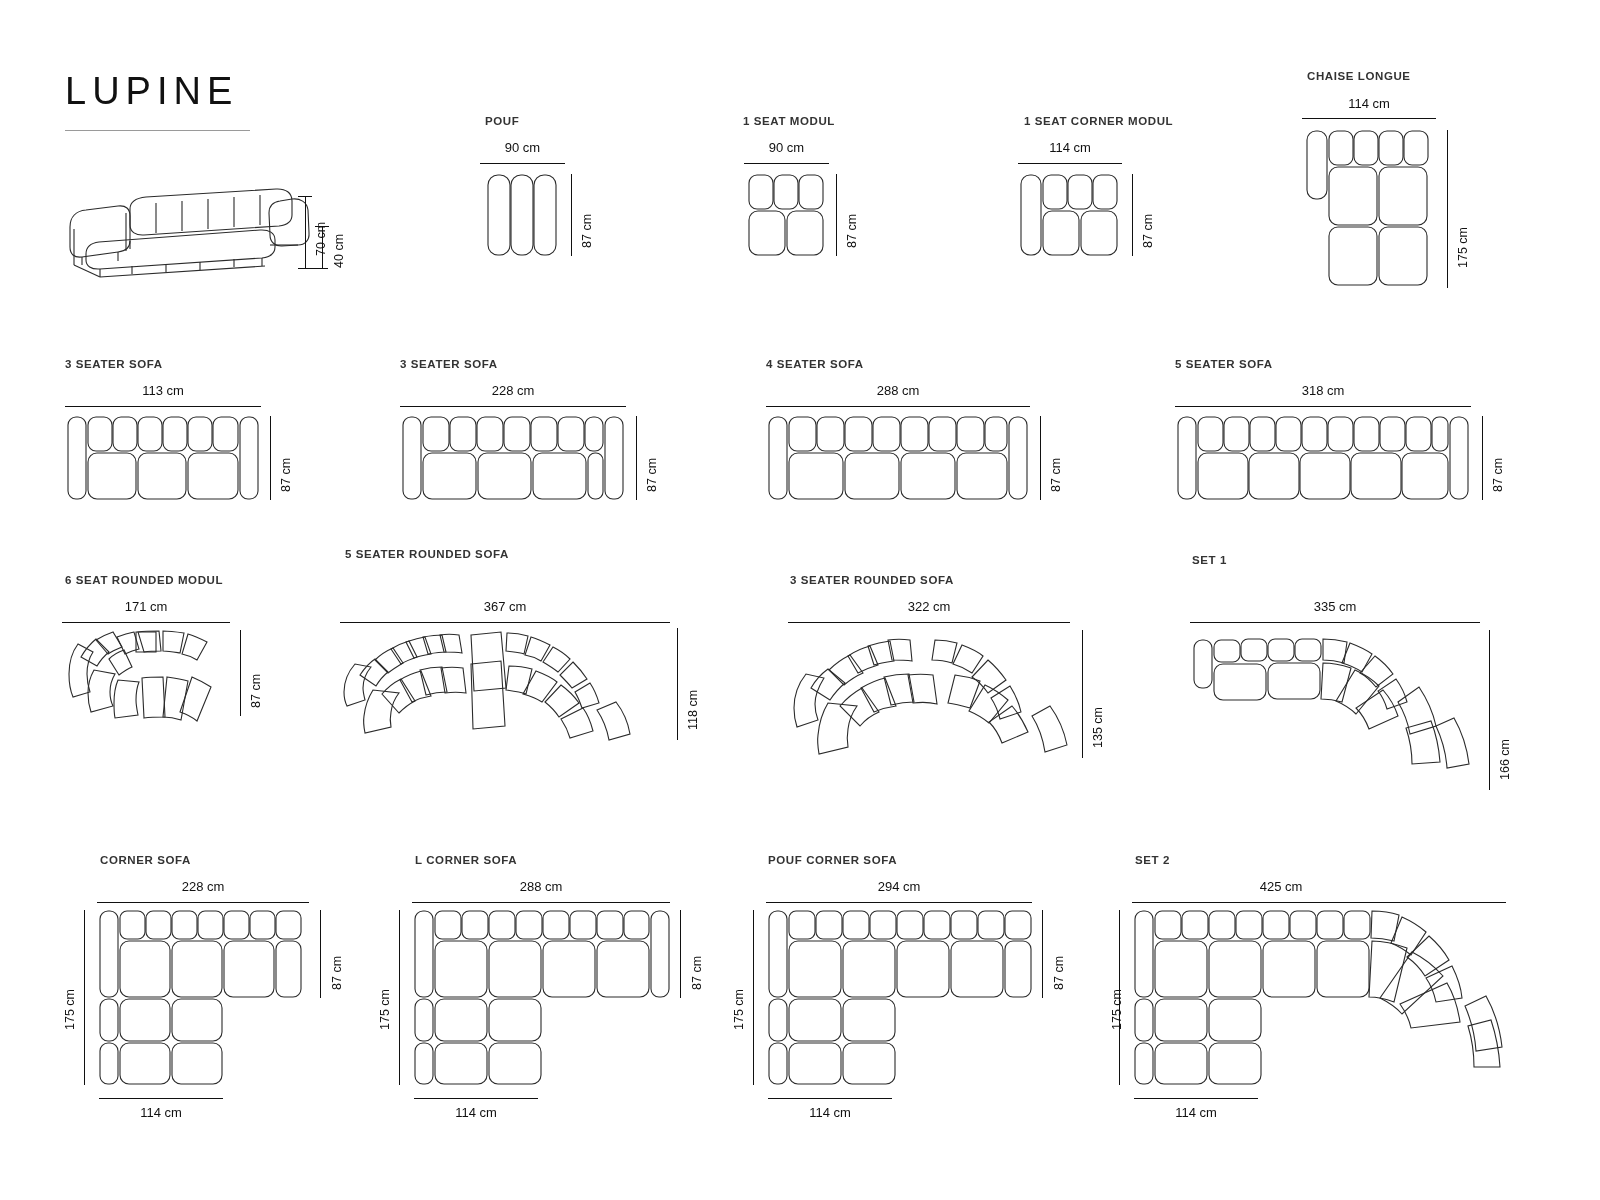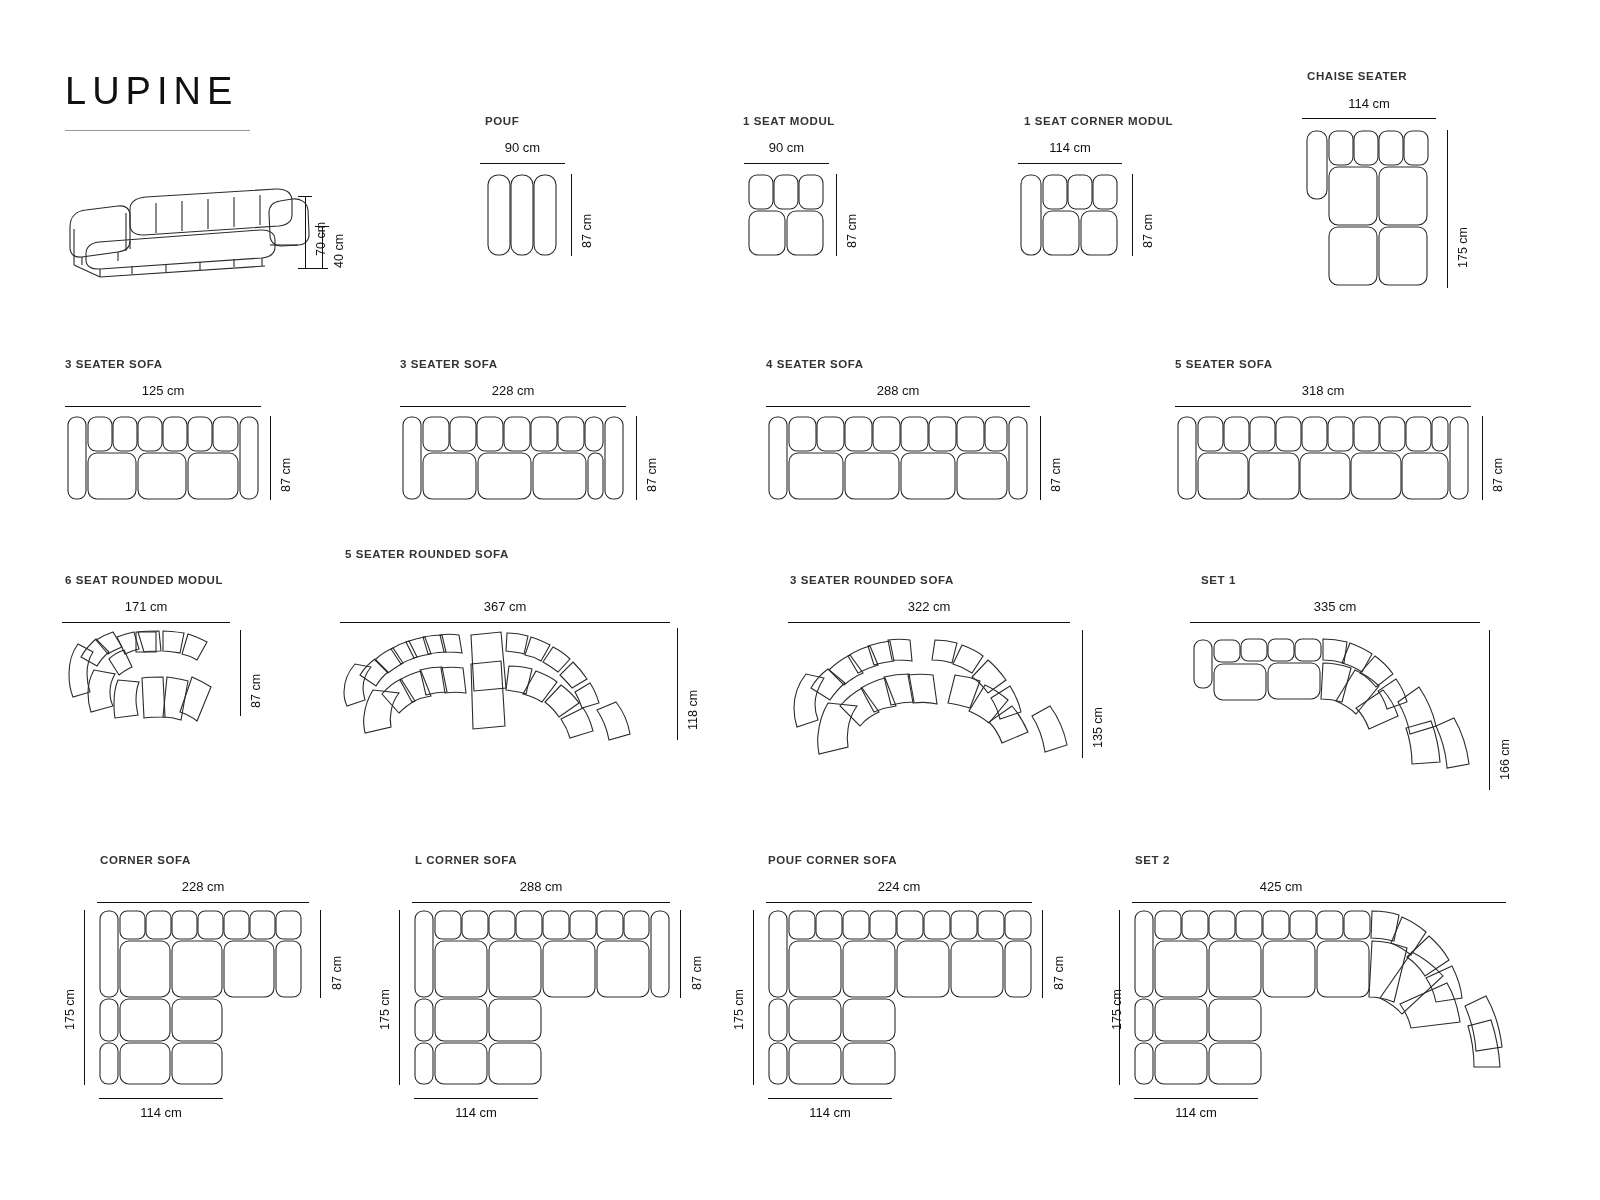--- a/index.html
+++ b/index.html
@@ -128,21 +128,21 @@
       <rect x="48" y="1" width="24" height="34" rx="8"></rect>
       <rect x="73" y="1" width="24" height="34" rx="8"></rect>
       <rect x="23" y="37" width="36" height="44" rx="9"></rect>
       <rect x="61" y="37" width="36" height="44" rx="9"></rect>
     </svg>
   </div>
   <div class="rule-v" style="left:1132px;top:174px;height:82px;"></div>
   <div class="dim-side" style="left:1141px;top:248px;">87 cm</div>
 
   <div class="item" style="left:1307px;top:70px;">
-    <div class="item-label">CHAISE SEATER</div>
+    <div class="item-label">CHAISE LONGUE</div>
   </div>
   <div class="dim-top" style="left:1302px;top:96px;width:134px;">114 cm</div>
   <div class="rule-h" style="left:1302px;top:118px;width:134px;"></div>
   <div class="item" style="left:1306px;top:130px;">
     <svg width="128" height="158" viewBox="0 0 128 158" fill="none" stroke="#2b2b2b" stroke-width="1.1">
       <rect x="1" y="1" width="20" height="68" rx="9"></rect>
       <rect x="23" y="1" width="24" height="34" rx="8"></rect>
       <rect x="48" y="1" width="24" height="34" rx="8"></rect>
       <rect x="73" y="1" width="24" height="34" rx="8"></rect>
       <rect x="98" y="1" width="24" height="34" rx="8"></rect>
@@ -151,21 +151,21 @@
       <rect x="23" y="97" width="48" height="58" rx="9"></rect>
       <rect x="73" y="97" width="48" height="58" rx="9"></rect>
     </svg>
   </div>
   <div class="rule-v" style="left:1447px;top:130px;height:158px;"></div>
   <div class="dim-side" style="left:1456px;top:268px;">175 cm</div>
 
   <div class="item" style="left:65px;top:358px;">
     <div class="item-label">3 SEATER SOFA</div>
   </div>
-  <div class="dim-top" style="left:65px;top:383px;width:196px;">125 cm</div>
+  <div class="dim-top" style="left:65px;top:383px;width:196px;">113 cm</div>
   <div class="rule-h" style="left:65px;top:406px;width:196px;"></div>
   <div class="item" style="left:67px;top:416px;">
     <svg width="192" height="84" viewBox="0 0 192 84" fill="none" stroke="#2b2b2b" stroke-width="1.1">
       <rect x="1" y="1" width="18" height="82" rx="8"></rect>
       <rect x="173" y="1" width="18" height="82" rx="8"></rect>
       <rect x="21" y="1" width="24" height="34" rx="8"></rect>
       <rect x="46" y="1" width="24" height="34" rx="8"></rect>
       <rect x="71" y="1" width="24" height="34" rx="8"></rect>
       <rect x="96" y="1" width="24" height="34" rx="8"></rect>
       <rect x="121" y="1" width="24" height="34" rx="8"></rect>
@@ -351,21 +351,21 @@
       <path d="M218 56 C223 64 227 73 229 82 L208 89 C206 81 203 74 199 68 Z"></path>
       <path d="M165 47 C174 48 182 50 190 53 L180 80 C173 78 166 76 158 75 Z" transform="translate(-2,-2)"></path>
       <path d="M195 57 C204 61 211 66 218 72 L199 95 C193 90 186 86 179 83 Z" transform="translate(-2,-2)"></path>
       <path d="M222 78 C229 86 234 95 238 104 L212 115 C209 107 205 100 199 94 Z" transform="translate(-2,-2)"></path>
       <path d="M240 86 C247 97 251 109 253 122 L275 115 C272 100 266 87 258 76 Z"></path>
     </svg>
   </div>
   <div class="rule-v" style="left:1082px;top:630px;height:128px;"></div>
   <div class="dim-side" style="left:1091px;top:748px;">135 cm</div>
 
-  <div class="item" style="left:1192px;top:574px;margin-left:9px;">
+  <div class="item" style="left:1192px;top:554px;">
     <div class="item-label">SET 1</div>
   </div>
   <div class="dim-top" style="left:1190px;top:599px;width:290px;">335  cm</div>
   <div class="rule-h" style="left:1190px;top:622px;width:290px;"></div>
   <div class="item" style="left:1192px;top:630px;">
     <svg width="288" height="160" viewBox="0 0 288 160" fill="none" stroke="#2b2b2b" stroke-width="1.1">
       <rect x="2" y="10" width="18" height="48" rx="8"></rect>
       <rect x="22" y="10" width="26" height="22" rx="7"></rect>
       <rect x="49" y="9" width="26" height="22" rx="7"></rect>
       <rect x="76" y="9" width="26" height="22" rx="7"></rect>
@@ -453,21 +453,21 @@
   <div class="rule-v" style="left:399px;top:910px;height:175px;"></div>
   <div class="dim-side" style="left:378px;top:1030px;">175 cm</div>
   <div class="rule-v" style="left:680px;top:910px;height:88px;"></div>
   <div class="dim-side" style="left:690px;top:990px;">87 cm</div>
   <div class="rule-h" style="left:414px;top:1098px;width:124px;"></div>
   <div class="dim-bottom" style="left:414px;top:1105px;width:124px;">114 cm</div>
 
   <div class="item" style="left:768px;top:854px;">
     <div class="item-label">POUF CORNER SOFA</div>
   </div>
-  <div class="dim-top" style="left:766px;top:879px;width:266px;">224 cm</div>
+  <div class="dim-top" style="left:766px;top:879px;width:266px;">294 cm</div>
   <div class="rule-h" style="left:766px;top:902px;width:266px;"></div>
   <div class="item" style="left:768px;top:910px;">
     <svg width="264" height="175" viewBox="0 0 264 175" fill="none" stroke="#2b2b2b" stroke-width="1.1">
       <rect x="1" y="1" width="18" height="86" rx="8"></rect>
       <rect x="21" y="1" width="26" height="28" rx="7"></rect>
       <rect x="48" y="1" width="26" height="28" rx="7"></rect>
       <rect x="75" y="1" width="26" height="28" rx="7"></rect>
       <rect x="102" y="1" width="26" height="28" rx="7"></rect>
       <rect x="129" y="1" width="26" height="28" rx="7"></rect>
       <rect x="156" y="1" width="26" height="28" rx="7"></rect>

